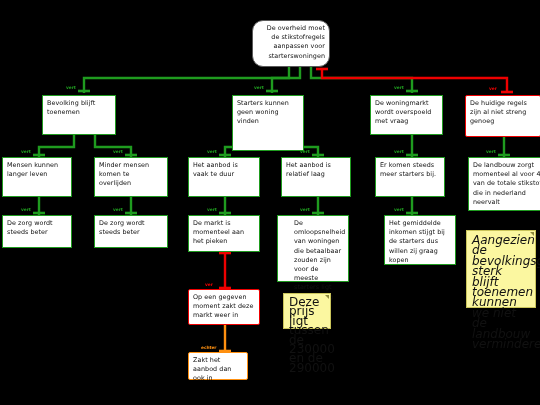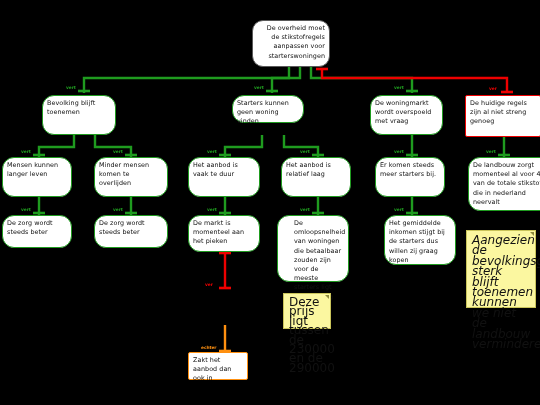--- a/index.html
+++ b/index.html
@@ -13,21 +13,21 @@
 
   
   #edges{position:absolute;left:0;top:0;width:540px;height:405px;}
 
   
   .node{
     position:absolute;
     box-sizing:border-box;
     background:#ffffff;
     border:1.4px solid #1a8a1a;
-    border-radius:12px;
+    border-radius:0;
     color:#111111;
     font-size:6.4px;
     line-height:9.2px;
     padding:3px 4px 3px 4px;
     letter-spacing:0.05px;
   }
   .node.claim{
     border-color:#5a5a5a;
     border-width:1.2px;
     border-radius:11px;
@@ -150,21 +150,21 @@
   <span class="elabel green" style="left:300px;top:207px;">vert</span>
   <span class="elabel green" style="left:394px;top:207px;">vert</span>
 
   <span class="elabel red" style="left:205px;top:282px;">ver</span>
   <span class="elabel orange" style="left:201px;top:345px;">echter</span>
 
   <div class="node claim" style="left:252px;top:20px;width:78px;height:47px;">De overheid moet de stikstofregels aanpassen voor starterswoningen</div>
 
   <div class="node support" style="left:42px;top:95px;width:74px;height:40px;">Bevolking blijft toenemen</div>
 
-  <div class="node support" style="left:232px;top:95px;width:72px;height:28px;">Starters kunnen geen woning vinden</div>
+  <div class="node support" style="left:232px;top:95px;width:72px;height:56px;">Starters kunnen geen woning vinden</div>
 
   <div class="node support" style="left:370px;top:95px;width:73px;height:40px;">De woningmarkt wordt overspoeld met vraag</div>
 
   <div class="node oppose" style="left:465px;top:95px;width:76px;height:42px;">De huidige regels zijn al niet streng genoeg</div>
 
   <div class="node support" style="left:2px;top:157px;width:70px;height:40px;">Mensen kunnen langer leven</div>
 
   <div class="node support" style="left:94px;top:157px;width:74px;height:40px;">Minder mensen komen te overlijden</div>
 
   <div class="node support" style="left:188px;top:157px;width:72px;height:40px;">Het aanbod is vaak te duur</div>
@@ -178,20 +178,21 @@
   <div class="node support" style="left:2px;top:215px;width:70px;height:33px;">De zorg wordt steeds beter</div>
 
   <div class="node support" style="left:94px;top:215px;width:74px;height:33px;">De zorg wordt steeds beter</div>
 
   <div class="node support" style="left:188px;top:215px;width:72px;height:37px;">De markt is momenteel aan het pieken</div>
 
   <div class="node support" style="left:277px;top:215px;width:72px;height:67px;padding-left:16px;">De omloopsnelheid van woningen die betaalbaar zouden zijn voor de meeste starters ligt enorm hoog</div>
 
   <div class="node support" style="left:384px;top:215px;width:72px;height:50px;">Het gemiddelde inkomen stijgt bij de starters dus willen zij graag kopen</div>
 
+  <div class="node oppose" style="left:188px;top:289px;width:72px;height:36px;">Op een gegeven moment zakt deze markt weer in</div>
 
   <div class="node however" style="left:188px;top:352px;width:60px;height:28px;">Zakt het aanbod dan ook in</div>
 
   <div class="note" style="left:283px;top:293px;width:48px;height:36px;">
     <span class="dogear"></span>
     <span>Deze prijs ligt tussen de 230000 en de 290000</span>
   </div>
 
   <div class="note italic" style="left:466px;top:230px;width:70px;height:78px;">
     <span class="dogear"></span>

